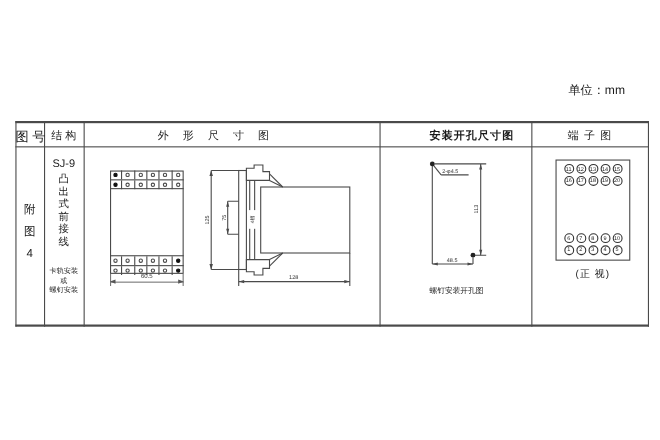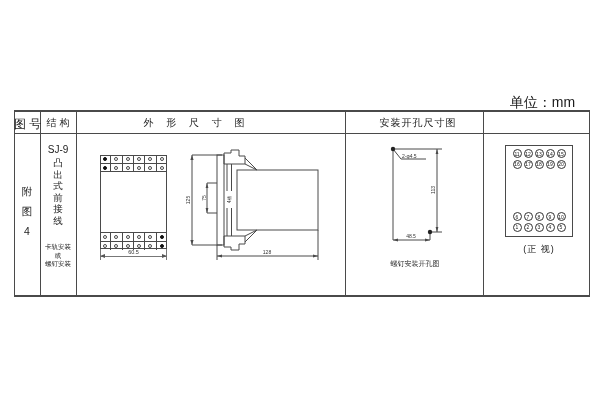--- a/index.html
+++ b/index.html
@@ -29,36 +29,37 @@
   .term-row{position:absolute;left:505px;width:68px;display:flex;justify-content:center;gap:2px;}
   .term-c{width:9px;height:9px;border:1px solid #333;border-radius:50%;box-sizing:border-box;
           display:flex;align-items:center;justify-content:center;font-size:5px;color:#222;background:#fff;}
   svg text{font-family:"Liberation Sans","DejaVu Sans",sans-serif;}
 </style>
 </head>
 <body>
 
 <div id="screen">
 
-  <div class="abs" style="left:505px;top:94px;width:75px;font-size:14px;text-align:center;">单位：mm</div>
+  <div class="abs" style="left:505px;top:74px;width:75px;font-size:11px;text-align:center;">单位：mm</div>
 
   <div class="hline" style="left:14px;top:110px;width:576px;height:2px;"></div>
   <div class="hline" style="left:14px;top:295px;width:576px;height:2px;"></div>
   <div class="hline" style="left:14px;top:133px;width:576px;height:1px;"></div>
   <div class="vline" style="left:14px;top:110px;height:187px;"></div>
   <div class="vline" style="left:589px;top:110px;height:187px;"></div>
   <div class="vline" style="left:40px;top:110px;height:187px;"></div>
   <div class="vline" style="left:76px;top:110px;height:187px;"></div>
   <div class="vline" style="left:345px;top:110px;height:187px;"></div>
   <div class="vline" style="left:483px;top:110px;height:187px;"></div>
 
   <div class="th" style="left:14px;width:26px;font-size:12px;">图 号</div>
   <div class="th" style="left:40px;width:36px;font-size:10px;">结 构</div>
   <div class="th" style="left:62px;width:269px;letter-spacing:5px;">外 形 尺 寸 图</div>
-  <div class="th" style="left:349px;width:138px;letter-spacing:1px;">安装开孔尺寸图</div>
+  <div class="th" style="left:360px;width:138px;letter-spacing:1px;font-weight:bold;">安装开孔尺寸图</div>
+  <div class="th" style="left:483px;width:107px;letter-spacing:1px;">端 子 图</div>
 
   <div class="vtext" style="left:14px;top:181px;width:26px;font-size:10.5px;line-height:20px;">
     <div>附</div>
     <div>图</div>
     <div>4</div>
   </div>
 
   <div class="vtext" style="left:40px;top:144px;width:36px;font-size:10px;">SJ-9</div>
   <div class="vtext" style="left:40px;top:157px;width:36px;font-size:9.5px;line-height:11.5px;">
     <div>凸</div>

